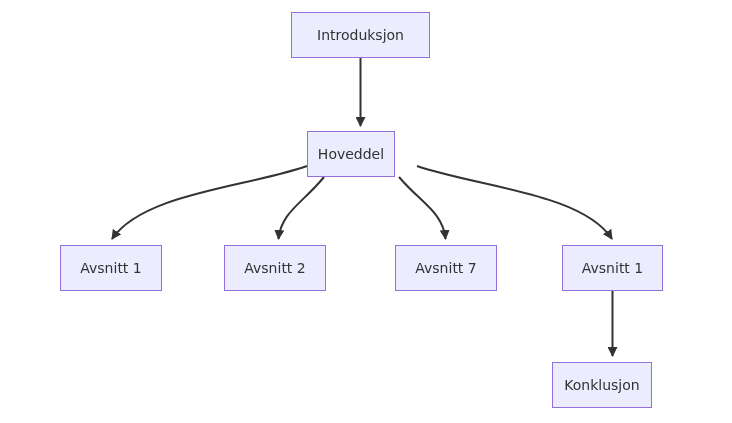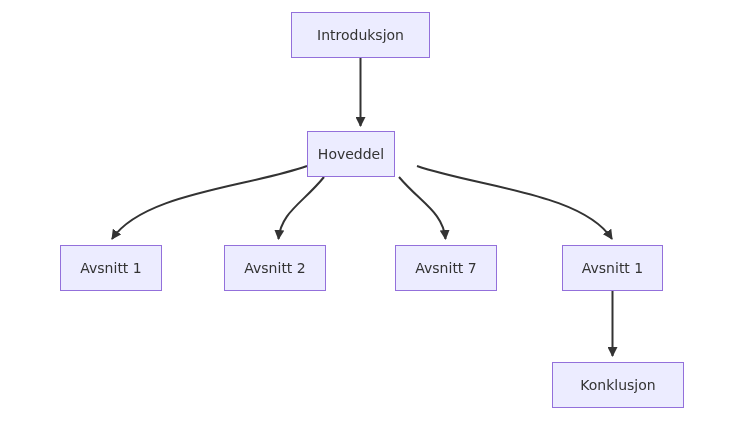--- a/index.html
+++ b/index.html
@@ -33,21 +33,21 @@
     align-items: center;
     justify-content: center;
     white-space: nowrap;
   }
   #node-introduksjon { left: 291px; top: 12px;  width: 139px; height: 46px; }
   #node-hoveddel     { left: 307px; top: 131px; width: 88px; height: 46px; }
   #node-avsnitt-1    { left: 60px;  top: 245px; width: 102px; height: 46px; }
   #node-avsnitt-2    { left: 224px; top: 245px; width: 102px; height: 46px; }
   #node-avsnitt-3    { left: 395px; top: 245px; width: 102px; height: 46px; }
   #node-avsnitt-4    { left: 562px; top: 245px; width: 101px; height: 46px; }
-  #node-konklusjon   { left: 552px; top: 362px; width: 132px; height: 46px; }
+  #node-konklusjon   { left: 552px; top: 362px; width: 100px; height: 46px; }
   .edge {
     fill: none;
     stroke: #333333;
     stroke-width: 2px;
   }
 </style>
 </head>
 <body>
 
 <div class="canvas">

